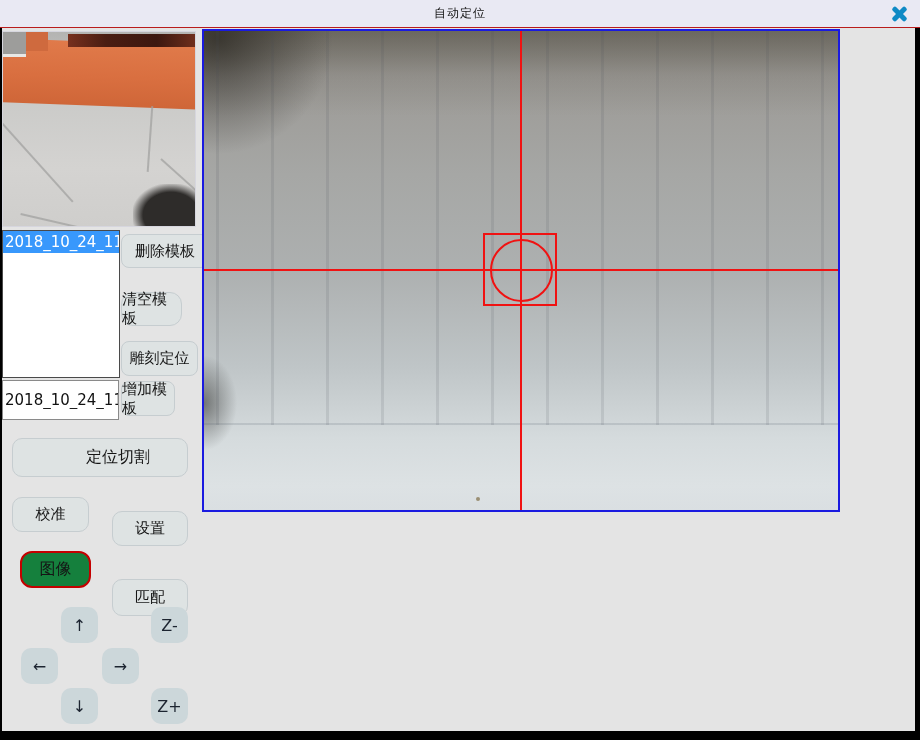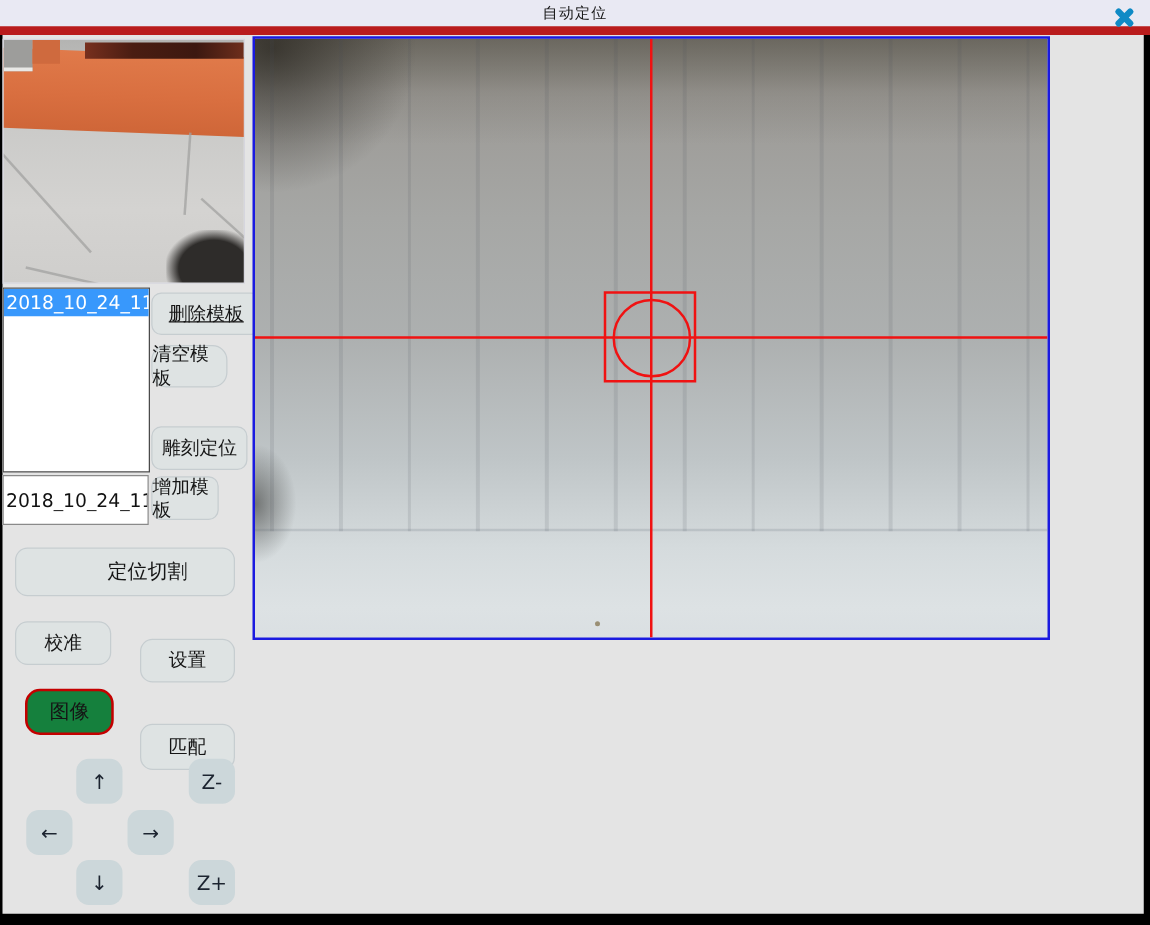--- a/index.html
+++ b/index.html
@@ -2,21 +2,21 @@
 <html><head>
 <meta charset="utf-8">
 <style>
   * { margin:0; padding:0; box-sizing:border-box; }
   html,body { width:920px; height:740px; }
   body { font-family:"DejaVu Sans","Liberation Sans",sans-serif; background:#000; }
   #window { position:relative; width:920px; height:740px; background:#000; overflow:hidden; }
 
   
   .titlebar { position:absolute; left:0; top:0; width:920px; height:28px;
-    background:#e9e9f3; border-bottom:7px solid #b91c1c;
+    background:#e9e9f3; border-bottom:1px solid #b91c1c;
     display:flex; align-items:center; justify-content:center; }
   .title-text { font-size:12px; color:#141414; letter-spacing:1px; }
   .close-btn { position:absolute; right:6px; top:3px; width:30px; height:22px;
     display:flex; align-items:center; justify-content:center; cursor:pointer; }
   .close-x { position:relative; width:16px; height:16px; }
   .close-x::before, .close-x::after { content:""; position:absolute; left:6px; top:-1px;
     width:5px; height:18px; border-radius:2px; background:#0f8ac5; }
   .close-x::before { transform:rotate(45deg); }
   .close-x::after  { transform:rotate(-45deg); }
 
@@ -50,22 +50,22 @@
     white-space:nowrap; overflow:hidden; cursor:default; }
   .tpl-item.selected { background:#3898fc; color:#fff; }
   .tpl-input { position:absolute; left:2px; top:380px; width:117px; height:40px;
     background:#fff; border:1px solid #8a8a8a; font-size:15px; color:#111;
     padding-left:2px; font-family:inherit; }
 
   
   .btn { position:absolute; display:flex; align-items:center; justify-content:center;
     background:#dee3e3; border:1px solid #c6cdd0; border-radius:8px;
     font-size:15px; color:#151515; cursor:pointer; }
-  .btn-del     { left:121px; top:234px; width:88px; height:34px;text-decoration:underline; }
-  .btn-clear   { left:121px; top:276px; width:61px; height:34px;border-radius:12px; }
+  .btn-del     { left:121px; top:234px; width:88px; height:34px; }
+  .btn-clear   { left:121px; top:292px; width:61px; height:34px;border-radius:12px; }
   .btn-engrave { left:121px; top:341px; width:77px; height:35px; }
   .btn-add     { left:121px; top:381px; width:54px; height:35px; }
   .btn-cut     { left:12px;  top:438px; width:176px; height:39px; border-radius:10px; font-size:16px;padding-left:36px; }
   .btn-calib   { left:12px;  top:497px; width:77px;  height:35px; border-radius:10px;text-align:center; }
   .btn-set     { left:112px; top:511px; width:76px;  height:35px; border-radius:10px; }
   .btn-image   { left:20px;  top:551px; width:71px;  height:37px; border-radius:12px;
                  background:#15803d; border:2px solid #c40000; font-size:16px; }
   .btn-match   { left:112px; top:551px; width:76px;  height:37px; border-radius:10px;margin-top:28px; }
 
   .jog { position:absolute; width:37px; height:36px; border-radius:10px;

